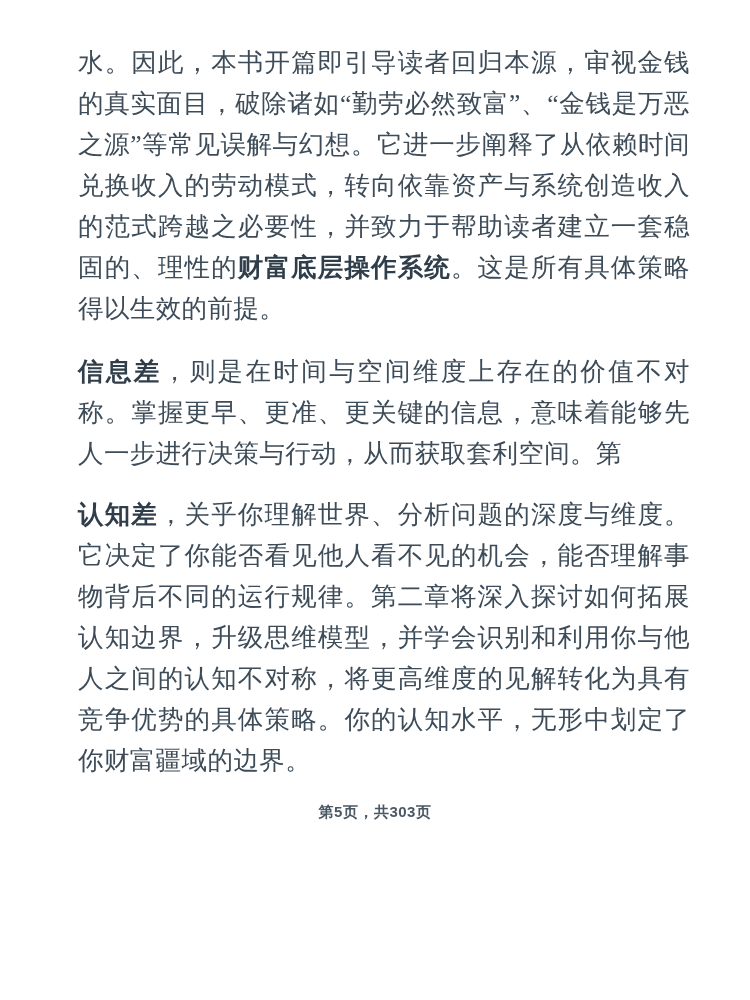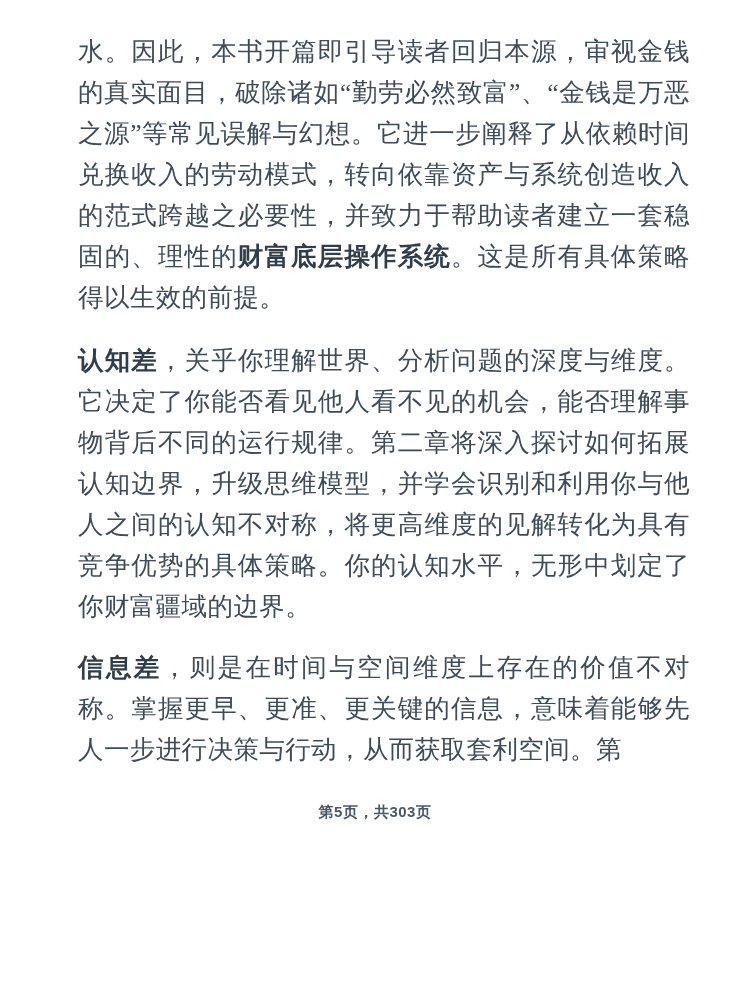--- a/index.html
+++ b/index.html
@@ -12,21 +12,21 @@
     height: 1000px;
     font-family: "Liberation Serif", "DejaVu Serif", serif;
     color: #3b4a56;
     position: relative;
     overflow: hidden;
   }
   .page {
     width: 750px;
     height: 844px;
     box-sizing: border-box;
-    padding: 31px 60px 0 78px;
+    padding: 42px 60px 0 78px;
     position: relative;
   }
   .para {
     font-size: 25.5px;
     line-height: 41px;
     letter-spacing: 0.4px;
     text-align: justify;
     margin: 0 0 20px 0;
     color: #3d4c58;
   }
@@ -57,24 +57,24 @@
 <body>
 
 <div class="page">
 
   <p class="para first">
     <span>水。因此，本书开篇即引导读者回归本源，审视金钱的真实面目，破除诸如“勤劳必然致富”、“金钱是万恶之源”等常见误解与幻想。它进一步阐释了从依赖时间兑换收入的劳动模式，转向依靠资产与系统创造收入的范式跨越之必要性，并致力于帮助读者建立一套稳固的、理性的</span><span class="bold">财富底层操作系统</span><span>。这是所有具体策略得以生效的前提。</span>
   </p>
 
 
   <p class="para">
-    <span class="bold">认知差</span><span>，关乎你理解世界、分析问题的深度与维度。它决定了你能否看见他人看不见的机会，能否理解事物背后不同的运行规律。第二章将深入探讨如何拓展认知边界，升级思维模型，并学会识别和利用你与他人之间的认知不对称，将更高维度的见解转化为具有竞争优势的具体策略。你的认知水平，无形中划定了你财富疆域的边界。</span>
+    <span class="bold">信息差</span><span>，则是在时间与空间维度上存在的价值不对称。掌握更早、更准、更关键的信息，意味着能够先人一步进行决策与行动，从而获取套利空间。第</span>
   </p>
 
   <p class="para">
-    <span class="bold">信息差</span><span>，则是在时间与空间维度上存在的价值不对称。掌握更早、更准、更关键的信息，意味着能够先人一步进行决策与行动，从而获取套利空间。第</span>
+    <span class="bold">认知差</span><span>，关乎你理解世界、分析问题的深度与维度。它决定了你能否看见他人看不见的机会，能否理解事物背后不同的运行规律。第二章将深入探讨如何拓展认知边界，升级思维模型，并学会识别和利用你与他人之间的认知不对称，将更高维度的见解转化为具有竞争优势的具体策略。你的认知水平，无形中划定了你财富疆域的边界。</span>
   </p>
 
   <div class="footer">
     <span>第</span><span class="num">5</span><span>页，共</span><span class="num">303</span><span>页</span>
   </div>
 
 </div>
 
 </body></html>

